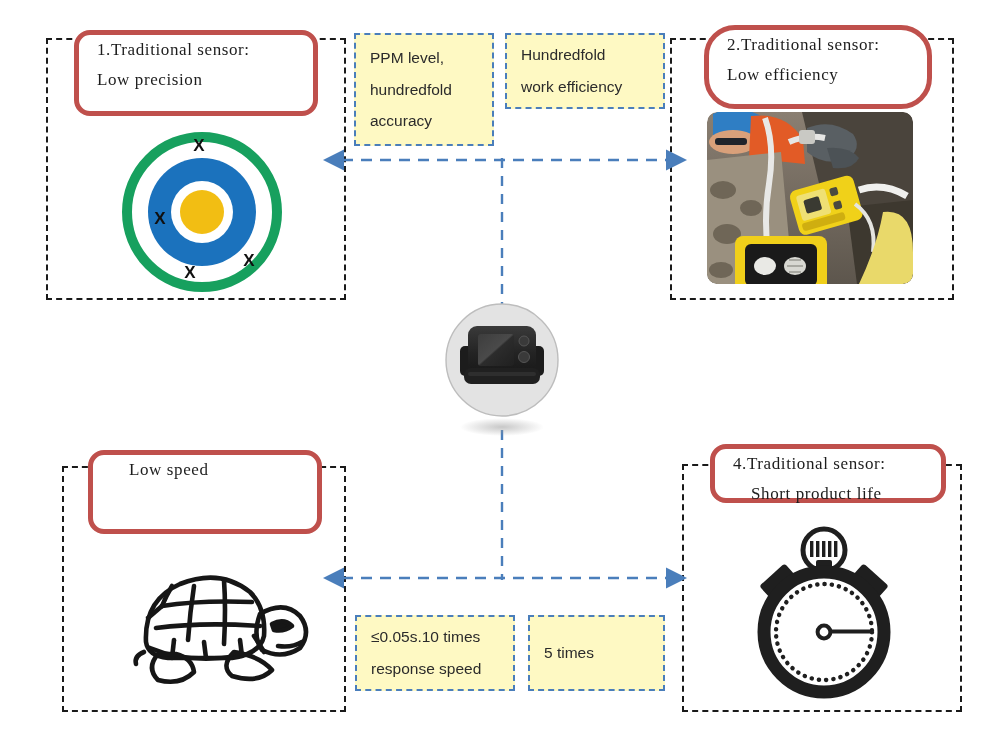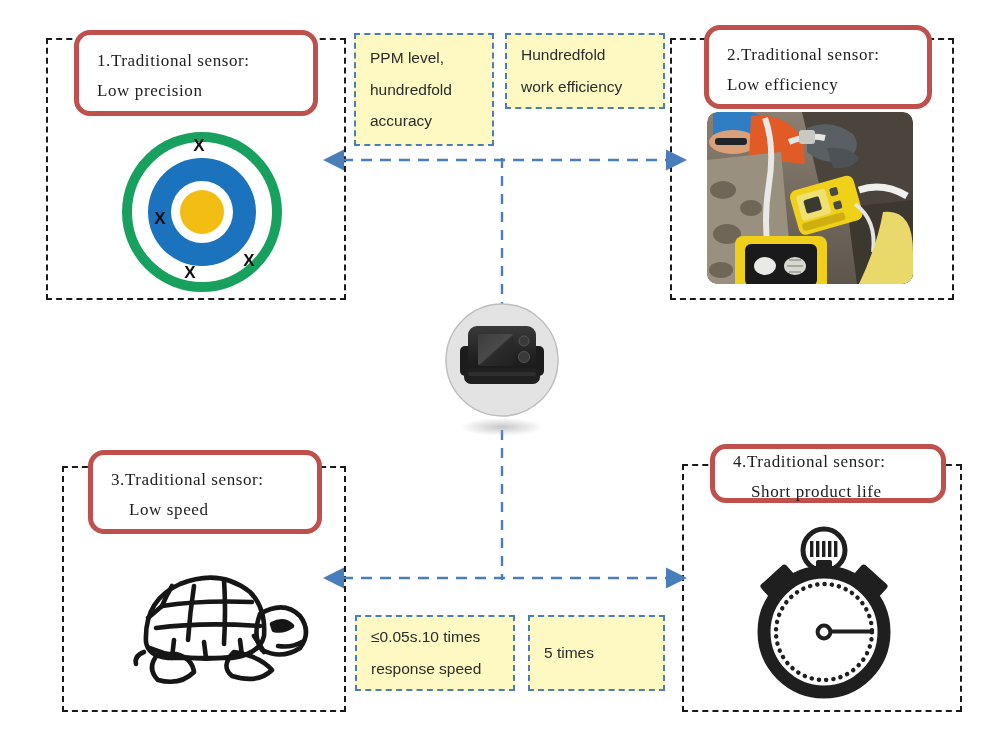--- a/index.html
+++ b/index.html
@@ -37,34 +37,33 @@
 
   
   .redbox {
     position: absolute;
     box-sizing: border-box;
     border: 5px solid #bf504c;
     border-radius: 16px;
     background: #ffffff;
     display: flex;
     flex-direction: column;
-    justify-content: center;
-    padding: 14px 14px 8px 18px;
+    padding: 0 14px 8px 18px;
     font-family: "Liberation Serif", serif;
     font-size: 17px;
     letter-spacing: 0.6px;
     color: #1d1d1d;
     line-height: 1.75;
     z-index: 6;
   }
   .redbox .l2 { padding-left: 0px; }
   .redbox-indent .l2 { padding-left: 18px; }
 
   .red-1 { left: 74px;  top: 30px;  width: 244px; height: 86px; }
-  .red-2 { left: 704px; top: 25px;  width: 228px; height: 84px; }
+  .red-2 { left: 704px; top: 25px;  width: 228px; height: 84px; border-radius: 31px; }
   .red-3 { left: 88px;  top: 450px; width: 234px; height: 84px; }
   .red-4 { left: 710px; top: 444px; width: 236px; height: 59px; }
 
   
   .bluebox {
     position: absolute;
     box-sizing: border-box;
     border: 2px dashed #4a7ebb;
     background: #fef9c3;
     display: flex;
@@ -183,21 +182,20 @@
     <span>1.Traditional sensor:</span>
     <span class="l2">Low precision</span>
   </div>
 
   <div class="redbox red-2">
     <span>2.Traditional sensor:</span>
     <span class="l2">Low efficiency</span>
   </div>
 
   <div class="redbox red-3 redbox-indent">
-    <span>3.Traditional sensor:</span>
     <span class="l2">Low speed</span>
   </div>
 
   <div class="redbox red-4 redbox-indent">
     <span>4.Traditional sensor:</span>
     <span class="l2">Short product life</span>
   </div>
 
   <div class="target-wrap">
     <svg viewBox="0 0 160 160" width="160" height="160">

